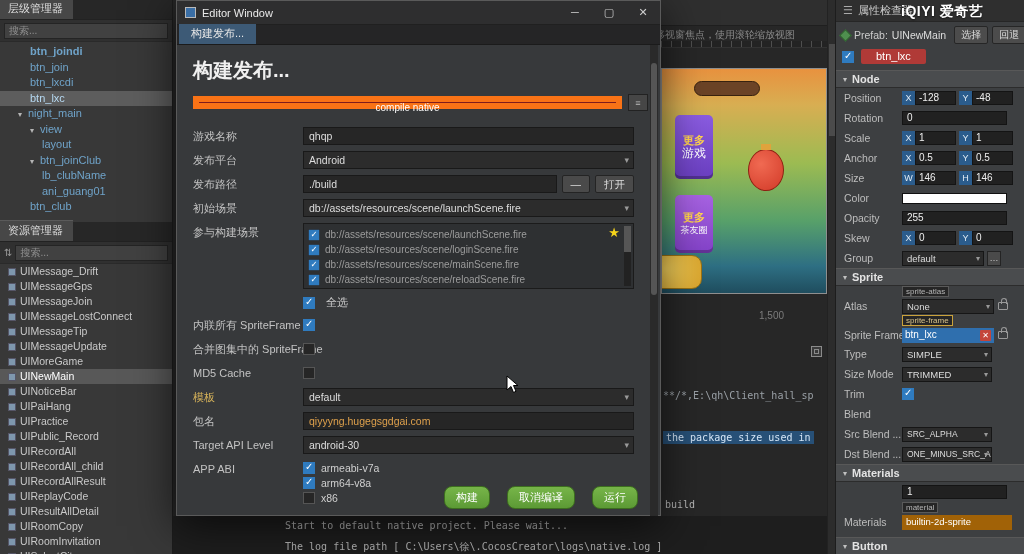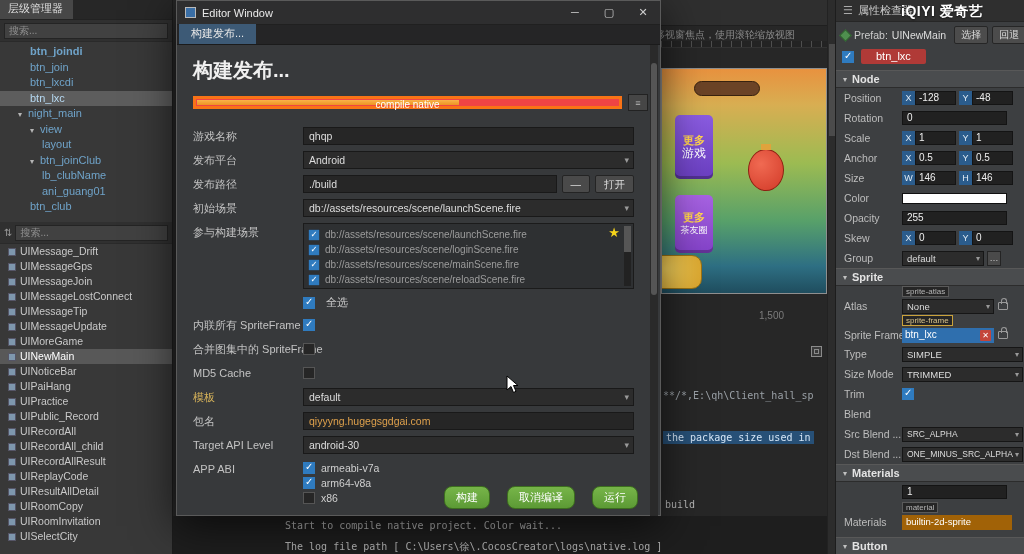--- a/index.html
+++ b/index.html
@@ -28,21 +28,21 @@
   .dialog{position:absolute;left:176px;top:0;width:485px;height:516px;background:#37393b;border:1px solid #5a5a5a;box-shadow:0 10px 40px rgba(0,0,0,.65);z-index:20;}
   .titlebar{height:24px;background:#2e2e2f;display:flex;align-items:center;border-bottom:1px solid #202020;}
   .app-icon{width:11px;height:11px;border:1px solid #b9b9b9;margin:0 6px 0 8px;background:#3a6ea5;}
   .titlebar .title{color:#eaeaea;font-size:11px;flex:1;}
   .win-btn{width:34px;height:23px;color:#cfcfcf;text-align:center;line-height:23px;font-size:11px;}
   .tabstrip{height:20px;background:#252526;display:flex;align-items:flex-end;border-bottom:1px solid #1b1b1b;}
   .dlg-tab{background:#3d5a76;color:#e8e8e8;font-size:11px;padding:2px 12px 3px;margin-left:2px;}
   .dlg-content{position:relative;height:471px;overflow:hidden;}
   .dlg-heading{color:#f0f0f0;font-size:20px;font-weight:bold;margin:12px 0 10px 16px;}
   .progress-row{display:flex;align-items:center;margin:0 12px 16px 16px;gap:6px;}
-  .progress{flex:1;height:13px;background:#ef4444;border:3px solid #f97316;position:relative;}
+  .progress{flex:1;height:13px;background:#7f1d1d;border:6px solid #f97316;position:relative;}
   .progress-fill{position:absolute;left:1px;top:1px;bottom:1px;background:linear-gradient(#f9b34a,#ee9322);}
   .progress-label{position:absolute;inset:0;text-align:center;color:#fff;font-size:10px;line-height:12px;}
   .log-btn{width:20px;height:17px;background:#464646;border:1px solid #222;color:#bbb;font-size:9px;text-align:center;line-height:16px;flex-shrink:0;}
   .form-row{display:flex;align-items:center;margin:0 26px 6px 16px;}
   .form-row.top{align-items:flex-start;}
   .form-label{width:110px;color:#c3c3c3;font-size:11px;flex-shrink:0;line-height:18px;white-space:nowrap;}
   .form-ctrl{flex:1;display:flex;align-items:center;gap:5px;min-width:0;}
   .ti{flex:1;height:18px;background:#262626;border:1px solid #191919;color:#ddd;font-size:10.5px;padding:0 5px;line-height:16px;white-space:nowrap;overflow:hidden;}
   .ti.amber{color:#dfa14c;}
   .dd{flex:1;height:18px;background:#2c2c2c;border:1px solid #191919;color:#ddd;font-size:10.5px;padding:0 16px 0 5px;line-height:16px;position:relative;white-space:nowrap;overflow:hidden;}
@@ -98,21 +98,21 @@
   .red-pill{background:#b03a37;color:#fff;font-size:11px;padding:1px 15px 2px;border-radius:2px;}
   .section-hd{height:18px;background:#4a4c4e;border-top:1px solid #585858;border-bottom:1px solid #2c2c2c;color:#e3e3e3;font-size:11px;font-weight:bold;display:flex;align-items:center;gap:5px;padding:0 7px;}
   .tri{font-size:8px;color:#c0c0c0;}
   .prop-row{display:flex;align-items:center;height:20px;padding-left:8px;font-size:10.5px;color:#bdbdbd;}
   .prop-label{width:58px;flex-shrink:0;white-space:nowrap;overflow:hidden;}
   .vec-field{display:flex;align-items:center;margin-right:3px;}
   .vec-tag{width:13px;height:14px;background:#2b5c8c;color:#e2ecf5;font-size:9px;text-align:center;line-height:14px;flex-shrink:0;}
   .vec-val{width:41px;height:14px;background:#212121;border:1px solid #141414;color:#eee;font-size:10px;line-height:12px;padding:0 3px;overflow:hidden;white-space:nowrap;}
   .wide-val{width:105px;height:14px;background:#212121;border:1px solid #141414;color:#eee;font-size:10px;line-height:12px;padding:0 4px;}
   .color-swatch{width:105px;height:11px;background:#fff;border:1px solid #101010;}
-  .insp-dd{width:121px;height:15px;background:#2c2c2c;border:1px solid #161616;color:#ddd;font-size:9.5px;line-height:13px;padding:0 12px 0 4px;position:relative;white-space:nowrap;overflow:hidden;}
+  .insp-dd{width:90px;height:15px;background:#2c2c2c;border:1px solid #161616;color:#ddd;font-size:9.5px;line-height:13px;padding:0 12px 0 4px;position:relative;white-space:nowrap;overflow:hidden;}
   .insp-dd:after{content:"▾";position:absolute;right:3px;top:0;color:#999;font-size:8px;line-height:13px;}
   .insp-dd.tiny{font-size:8.5px;}
   .chip-row{height:11px;padding-left:66px;display:flex;align-items:flex-end;}
   .chip{background:#262626;border:1px solid #5a5a5a;color:#b5b5b5;font-size:8px;line-height:9px;padding:0 3px;white-space:nowrap;}
   .chip.hl{border-color:#caa23a;color:#d8c38a;}
   .frame-field{width:92px;height:15px;background:#2f6fae;color:#fff;font-size:10px;line-height:14px;padding:0 3px;display:flex;align-items:center;justify-content:space-between;}
   .x-btn{width:11px;height:11px;background:#c4453a;color:#fff;font-size:8px;line-height:11px;text-align:center;border-radius:1px;}
   .mat-field{width:110px;height:15px;background:#a16207;color:#fff;font-size:9.5px;line-height:14px;padding:0 4px;white-space:nowrap;overflow:hidden;}
   .lock{width:10px;height:8px;border:1px solid #9a9a9a;border-radius:1px;position:relative;margin-left:4px;flex-shrink:0;}
   .lock:before{content:"";position:absolute;left:2px;top:-5px;width:4px;height:5px;border:1px solid #9a9a9a;border-bottom:none;border-radius:3px 3px 0 0;}
@@ -145,20 +145,23 @@
         <div class="tree-row" style="padding-left: 18px;"><span class="tree-arrow">▾</span><span>night_main</span></div>
         <div class="tree-row" style="padding-left: 30px;"><span class="tree-arrow">▾</span><span>view</span></div>
         <div class="tree-row" style="padding-left: 42px;"><span>layout</span></div>
         <div class="tree-row" style="padding-left: 30px;"><span class="tree-arrow">▾</span><span>btn_joinClub</span></div>
         <div class="tree-row" style="padding-left: 42px;"><span>lb_clubName</span></div>
         <div class="tree-row" style="padding-left: 42px;"><span>ani_guang01</span></div>
         <div class="tree-row" style="padding-left: 30px;"><span>btn_club</span></div>
       </div>
 
     <div class="assets-area">
+      <div class="panel-tabbar">
+        <div class="panel-tab">资源管理器</div>
+      </div>
       <div class="search-row">
         <span class="sort-ic">⇅</span>
         <input class="search-input" placeholder="搜索..." style="">
       </div>
       <div>
           <div class="asset-row">
             <span class="asset-icon"></span>
             <span>UIMessage_Drift</span>
           </div>
           <div class="asset-row">
@@ -266,21 +269,21 @@
     <div class="con-line" style="left:2px;top:390px;">**/*,E:\qh\Client_hall_sp</div>
     <div class="con-line" style="left:2px;top:432px;"><span class="con-sel">the package size used in</span></div>
     <div class="con-line" style="left:4px;top:499px;color:#b5b5b5;">build</div>
   </div>
 
   <div class="scene-vsb">
     <div class="thumb"></div>
   </div>
 
   <div class="console-bottom">
-    <div class="con-line" style="top:4px;color:#b3b3b3;">Start to compile native project. Color wait...</div>
+    <div class="con-line" style="top:4px;color:#b3b3b3;">Start to default native project. Please wait...</div>
     <div class="con-line" style="top:24px;color:#b3b3b3;">The log file path [ C:\Users\徐\.CocosCreator\logs\native.log ]</div>
   </div>
 
   <div class="dialog">
     <div class="titlebar">
       <span class="app-icon"></span>
       <span class="title">Editor Window</span>
       <span class="win-btn">─</span>
       <span class="win-btn">▢</span>
       <span class="win-btn">✕</span>

